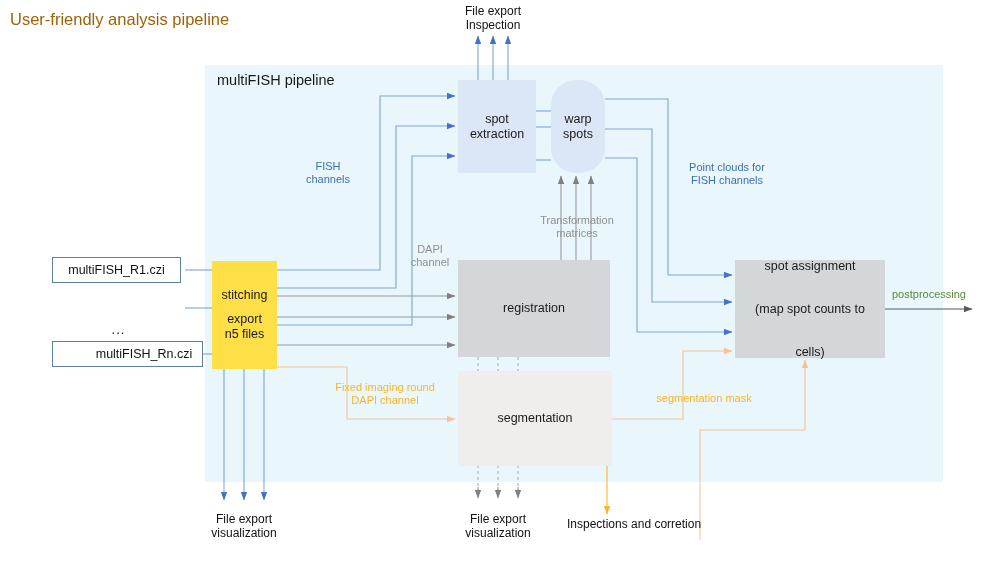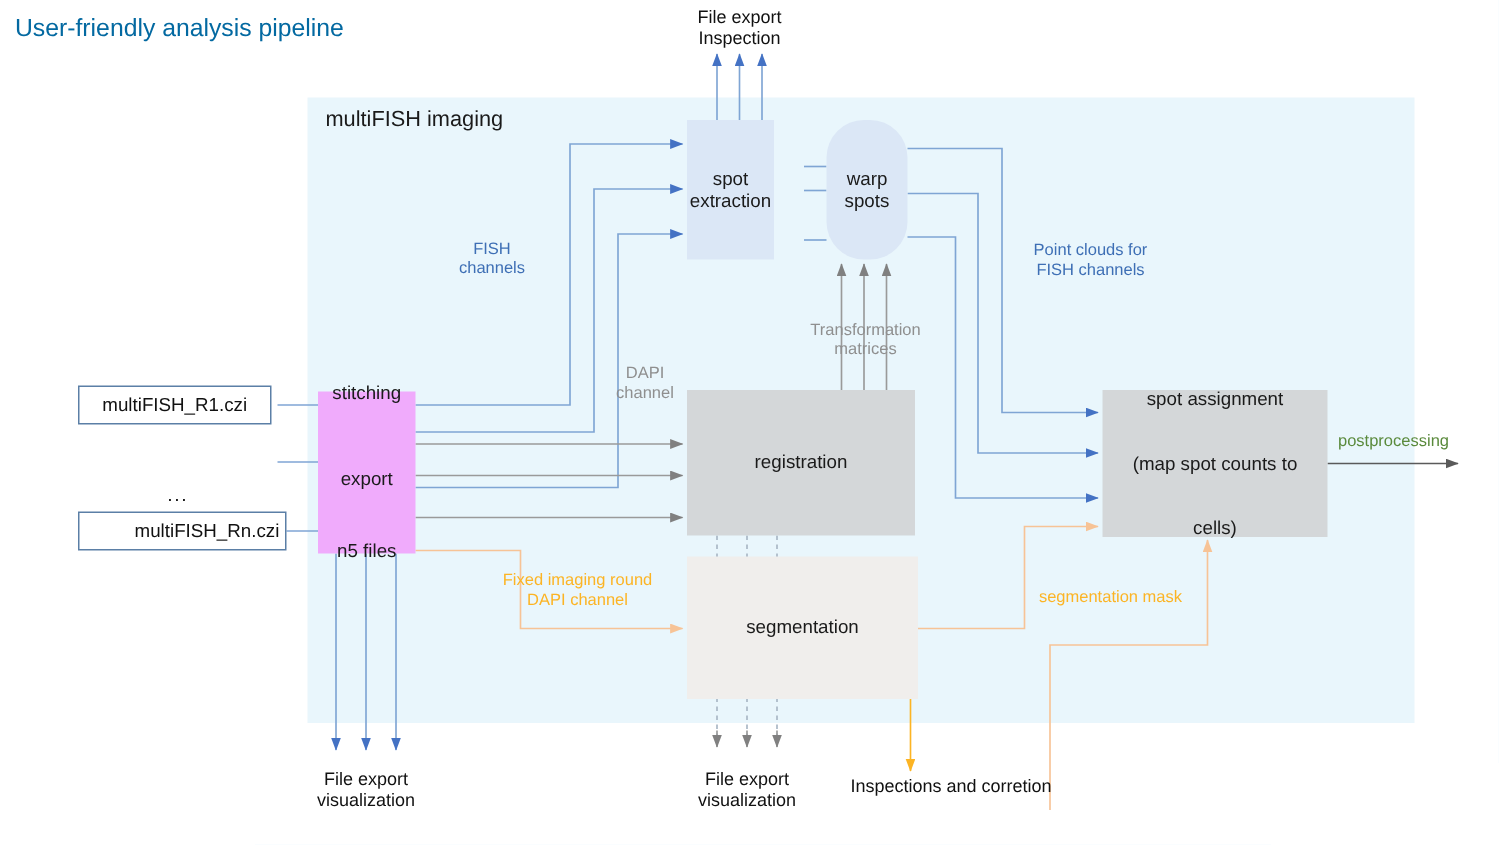--- a/index.html
+++ b/index.html
@@ -4,51 +4,51 @@
 <style>
   html,body{margin:0;padding:0;background:#ffffff;}
   body{width:999px;height:563px;position:relative;
        font-family:"Liberation Sans","DejaVu Sans",sans-serif;
        -webkit-font-smoothing:antialiased;overflow:hidden;}
   #stage{position:absolute;inset:0;width:999px;height:563px;}
   svg.layer{position:absolute;left:0;top:0;width:999px;height:563px;pointer-events:none;}
   .abs{position:absolute;}
 
   
-  .title{font-size:16.5px;color:#0369a1;white-space:nowrap;}
+  .title{font-size:16.5px;color:#a16207;white-space:nowrap;}
   .panel-title{font-size:14.5px;color:#1a1a1a;white-space:nowrap;}
   .box-label{font-size:12.5px;color:#1a1a1a;text-align:center;line-height:15px;}
   .file-label{font-size:12.5px;color:#111;text-align:center;line-height:16px;}
   .edge-label{font-size:11px;line-height:13px;text-align:center;white-space:pre-line;}
   .lbl-blue{color:#3e6fb5;}
   .lbl-gray{color:#8f8f8f;}
   .lbl-orange{color:#fcb424;}
   .lbl-green{color:#5a8a3c;}
   .lbl-black{color:#111;}
   .ellipsis{font-size:13px;color:#111;letter-spacing:1px;text-align:center;}
 
   
   .pipeline{background:#e9f6fc;}
   .node{box-sizing:border-box;display:flex;align-items:center;justify-content:center;}
   .node-blue{background:#dbe7f6;}
-  .node-cyan{background:#f0abfc;gap:33px;}
+  .node-cyan{background:#fde047;}
   .node-gray{background:#d4d7d9;gap:28px;}
   .node-lgray{background:#f0eeec;}
   .file-box{box-sizing:border-box;background:#ffffff;border:1px solid #5b7fa6;
             display:flex;align-items:center;justify-content:center;}
 </style>
 </head>
 <body>
 
 <div id="stage">
 
   <div class="abs title" style="left:10px;top:10px;">User-friendly analysis pipeline</div>
 
   <div class="abs pipeline" style="left:205px;top:65px;width:738px;height:417px;"></div>
-  <div class="abs panel-title" style="left:217px;top:72px;">multiFISH imaging</div>
+  <div class="abs panel-title" style="left:217px;top:72px;">multiFISH pipeline</div>
 
   <svg class="layer">
     <defs>
       <marker id="ahBlue" markerWidth="9" markerHeight="9" refX="7.5" refY="3" orient="auto">
         <path d="M0,0 L8,3 L0,6 z" fill="#4472c4"></path>
       </marker>
       <marker id="ahGray" markerWidth="9" markerHeight="9" refX="7.5" refY="3" orient="auto">
         <path d="M0,0 L8,3 L0,6 z" fill="#808080"></path>
       </marker>
       <marker id="ahOrange" markerWidth="9" markerHeight="9" refX="7.5" refY="3" orient="auto">
@@ -142,31 +142,31 @@
       <g stroke="#5a5a5a" marker-end="url(#ahDark)">
         <path d="M885,309 L972,309"></path>
       </g>
     </g>
   </svg>
 
   <div class="abs file-box" style="left:52px;top:257px;width:129px;height:26px;">
     <span class="file-label">multiFISH_R1.czi</span>
   </div>
   <div class="abs ellipsis" style="left:52px;top:322px;width:133px;">...</div>
-  <div class="abs file-box" style="left:52px;top:341px;width:139px;height:26px;padding-left:33px;">
+  <div class="abs file-box" style="left:52px;top:341px;width:151px;height:26px;padding-left:33px;">
     <span class="file-label">multiFISH_Rn.czi</span>
   </div>
 
   <div class="abs node node-cyan" style="left:212px;top:261px;width:65px;height:108px;flex-direction:column;">
     <span class="box-label">stitching</span>
     <span class="box-label" style="margin-top:9px;">export</span>
     <span class="box-label">n5 files</span>
   </div>
 
-  <div class="abs node node-blue" style="left:458px;top:80px;width:58px;height:93px;flex-direction:column;">
+  <div class="abs node node-blue" style="left:458px;top:80px;width:78px;height:93px;flex-direction:column;">
     <span class="box-label">spot</span>
     <span class="box-label">extraction</span>
   </div>
 
   <div class="abs node node-blue" style="left:551px;top:80px;width:54px;height:93px;flex-direction:column;border-radius:25px;">
     <span class="box-label">warp</span>
     <span class="box-label">spots</span>
   </div>
 
   <div class="abs node node-lgray" style="left:458px;top:371px;width:154px;height:95px;">
@@ -191,21 +191,21 @@
 
   <div class="abs edge-label lbl-gray" style="left:522px;top:214px;width:110px;">Transformation
 matrices</div>
 
   <div class="abs edge-label lbl-orange" style="left:300px;top:381px;width:170px;">Fixed imaging round
 DAPI channel</div>
 
   <div class="abs edge-label lbl-blue" style="left:672px;top:161px;width:110px;">Point clouds for
 FISH channels</div>
 
-  <div class="abs edge-label lbl-orange" style="left:648px;top:392px;width:140px;text-align:right;">segmentation mask</div>
+  <div class="abs edge-label lbl-orange" style="left:634px;top:392px;width:140px;">segmentation mask</div>
 
   <div class="abs edge-label lbl-green" style="left:892px;top:288px;width:90px;text-align:left;">postprocessing</div>
 
   <div class="abs edge-label lbl-black" style="left:443px;top:4px;width:100px;font-size:12px;line-height:14px;">File export
 Inspection</div>
 
   <div class="abs edge-label lbl-black" style="left:194px;top:512px;width:100px;font-size:12px;line-height:14px;">File export
 visualization</div>
 
   <div class="abs edge-label lbl-black" style="left:448px;top:512px;width:100px;font-size:12px;line-height:14px;">File export

